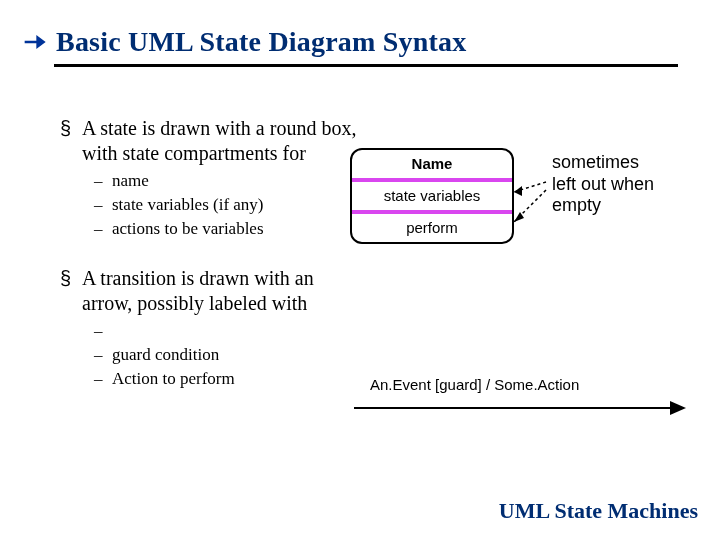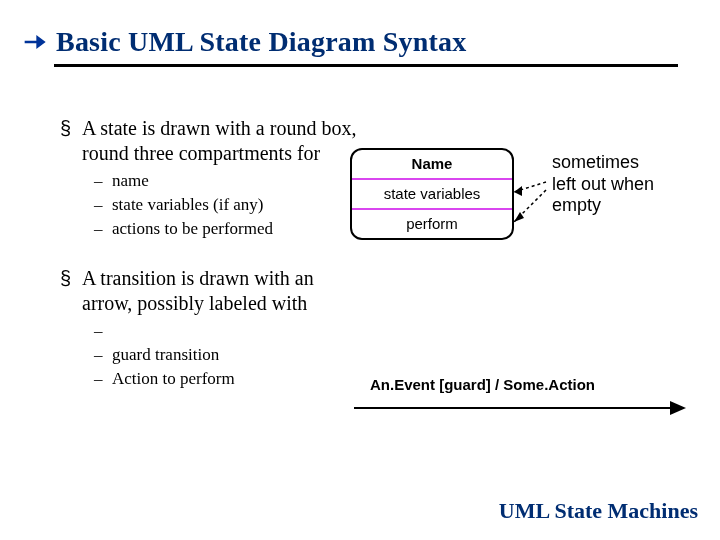--- a/index.html
+++ b/index.html
@@ -109,21 +109,21 @@
     border: 2px solid #000;
     border-radius: 12px;
     overflow: hidden;
     background: #fff;
   }
   .statebox .row {
     height: 28px;
     line-height: 28px;
     text-align: center;
     font-size: 15px;
-    border-top: 2px solid #d946ef;
+    border-top: 4px solid #d946ef;
   }
   .statebox .row.first {
     border-top: none;
     font-weight: bold;
   }
   .annot {
     position: absolute;
     left: 202px;
     top: 14px;
     font-size: 18px;
@@ -144,21 +144,20 @@
     width: 336px;
     height: 60px;
     font-family: Arial, Helvetica, sans-serif;
     font-size: 15px;
   }
   .trans-diagram .label {
     position: absolute;
     top: 0;
     left: 18px;
     white-space: nowrap;
-    font-weight: bold;
   }
   .trans-diagram svg {
     position: absolute;
     top: 20px;
     left: 0;
   }
 </style>
 </head>
 <body>
 
@@ -169,47 +168,47 @@
       <path d="M4 11 H14 V6 L22 12 L14 18 V13 H4 Z" fill="currentColor"></path>
     </svg>
     <div class="title">Basic UML State Diagram Syntax</div>
   </div>
   <div class="title-rule"></div>
 
   <div class="body">
     <div class="gap"></div>
     <div class="bul1">
       <span class="mk">§</span>
-      <span>A state is drawn with a round box, round three compartments for</span>
+      <span>A state is drawn with a round box, with state compartments for</span>
     </div>
     <div class="bul2">
       <span class="mk">–</span>
       <span>name</span>
     </div>
     <div class="bul2">
       <span class="mk">–</span>
       <span>state variables (if any)</span>
     </div>
     <div class="bul2">
       <span class="mk">–</span>
-      <span>actions to be performed</span>
+      <span>actions to be variables</span>
     </div>
 
     <div class="gap-lg"></div>
 
     <div class="bul1">
       <span class="mk">§</span>
       <span>A transition is drawn with an arrow, possibly labeled with</span>
     </div>
     <div class="bul2">
       <span class="mk">–</span>
     </div>
     <div class="bul2">
       <span class="mk">–</span>
-      <span>guard transition</span>
+      <span>guard condition</span>
     </div>
     <div class="bul2">
       <span class="mk">–</span>
       <span>Action to perform</span>
     </div>
   </div>
 
   <div class="state-diagram">
     <div class="statebox">
       <div class="row first">Name</div>

